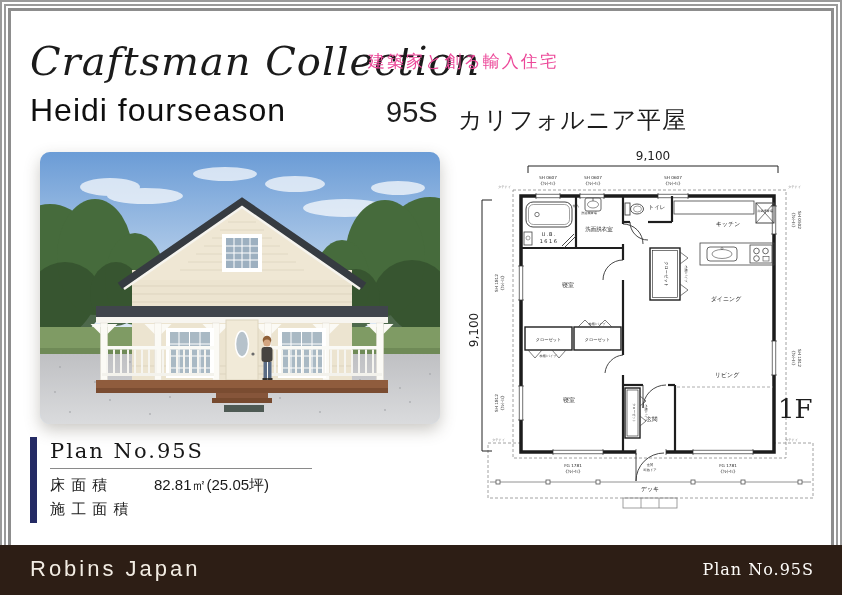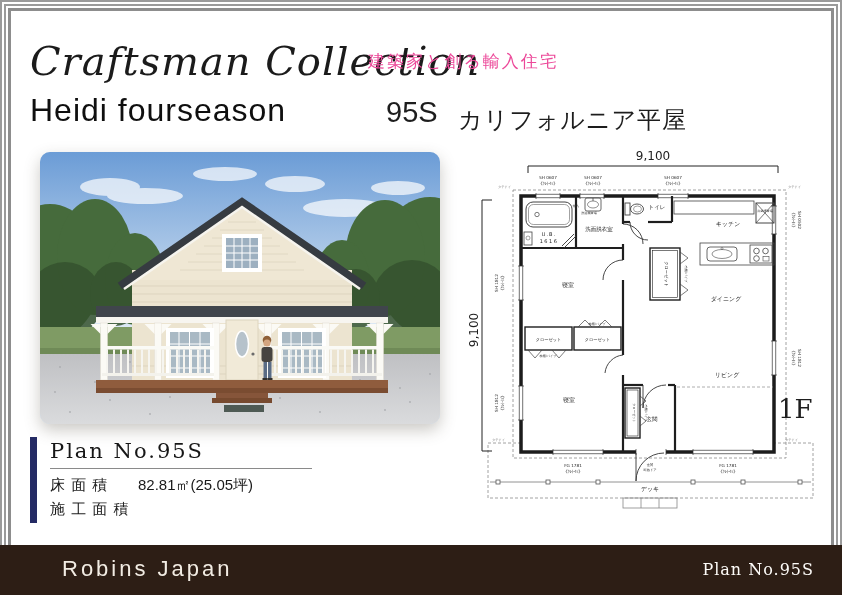--- a/index.html
+++ b/index.html
@@ -32,25 +32,25 @@
   .plan .lbl4{font-size:4.2px;}
   .plan .tiny{font-size:3.2px;fill:#333;}
   .plan .tiny2{font-size:3.2px;fill:#777;}
   .plan .win{font-size:4.2px;fill:#2a2a2a;}
 
   .planinfo{position:absolute;left:30px;top:437px;display:flex;}
   .pi-bar{width:7px;height:86px;background:#242a64;margin-right:13px;}
   .pi-title{font-family:"DejaVu Serif",serif;font-size:21px;letter-spacing:2px;color:#171717;
             padding:2px 0 5px 0;border-bottom:1px solid #8a8a8a;width:262px;}
   .pi-rows{margin-top:7px;font-size:15px;color:#1a1a1a;}
-  .pi-row{display:flex;margin-bottom:5px;}
+  .pi-row{display:flex;margin-bottom:5px;gap:16px;}
   .pi-label{width:88px;letter-spacing:1px;}
 
   .footer{position:absolute;left:0;right:0;bottom:0;height:50px;background:#2d1e15;}
-  .footer-company{position:absolute;left:30px;top:11px;font-size:22px;letter-spacing:3px;color:#f2ece3;font-weight:400;margin-left:32px;}
+  .footer-company{position:absolute;left:30px;top:11px;font-size:22px;letter-spacing:3px;color:#f2ece3;font-weight:400;}
   .footer-plan{position:absolute;right:28px;top:15px;font-family:"DejaVu Serif",serif;font-size:16px;letter-spacing:1px;color:#fdfbf8;}
 </style>
 </head>
 <body>
 
 <div class="frame1"></div>
 <div class="frame2"></div>
 <div class="frame3"></div>
 
 <div class="brand">Craftsman Collection</div>

